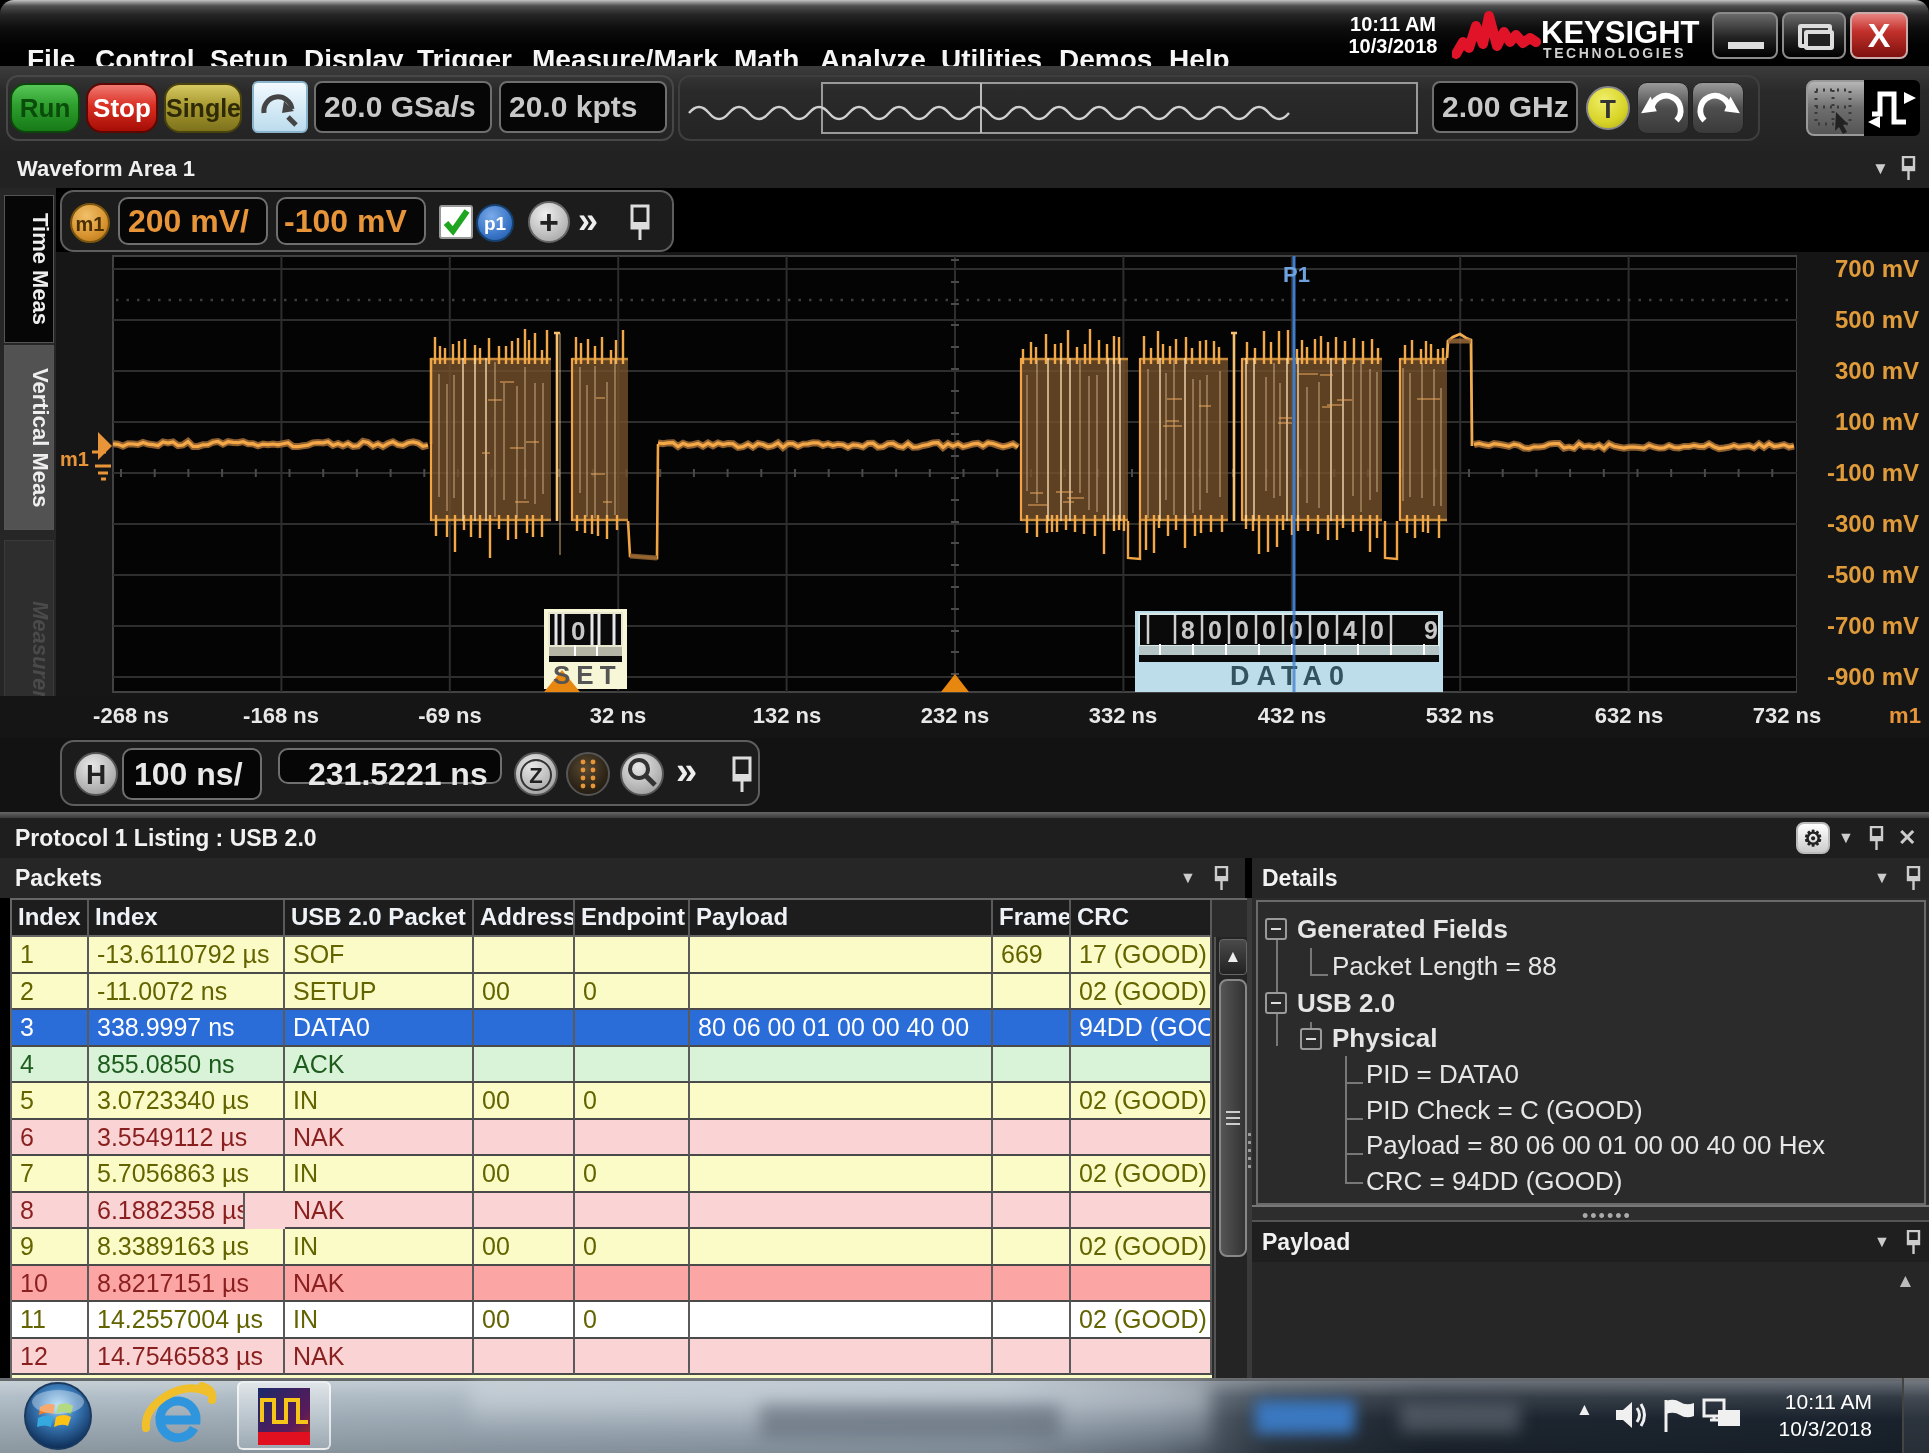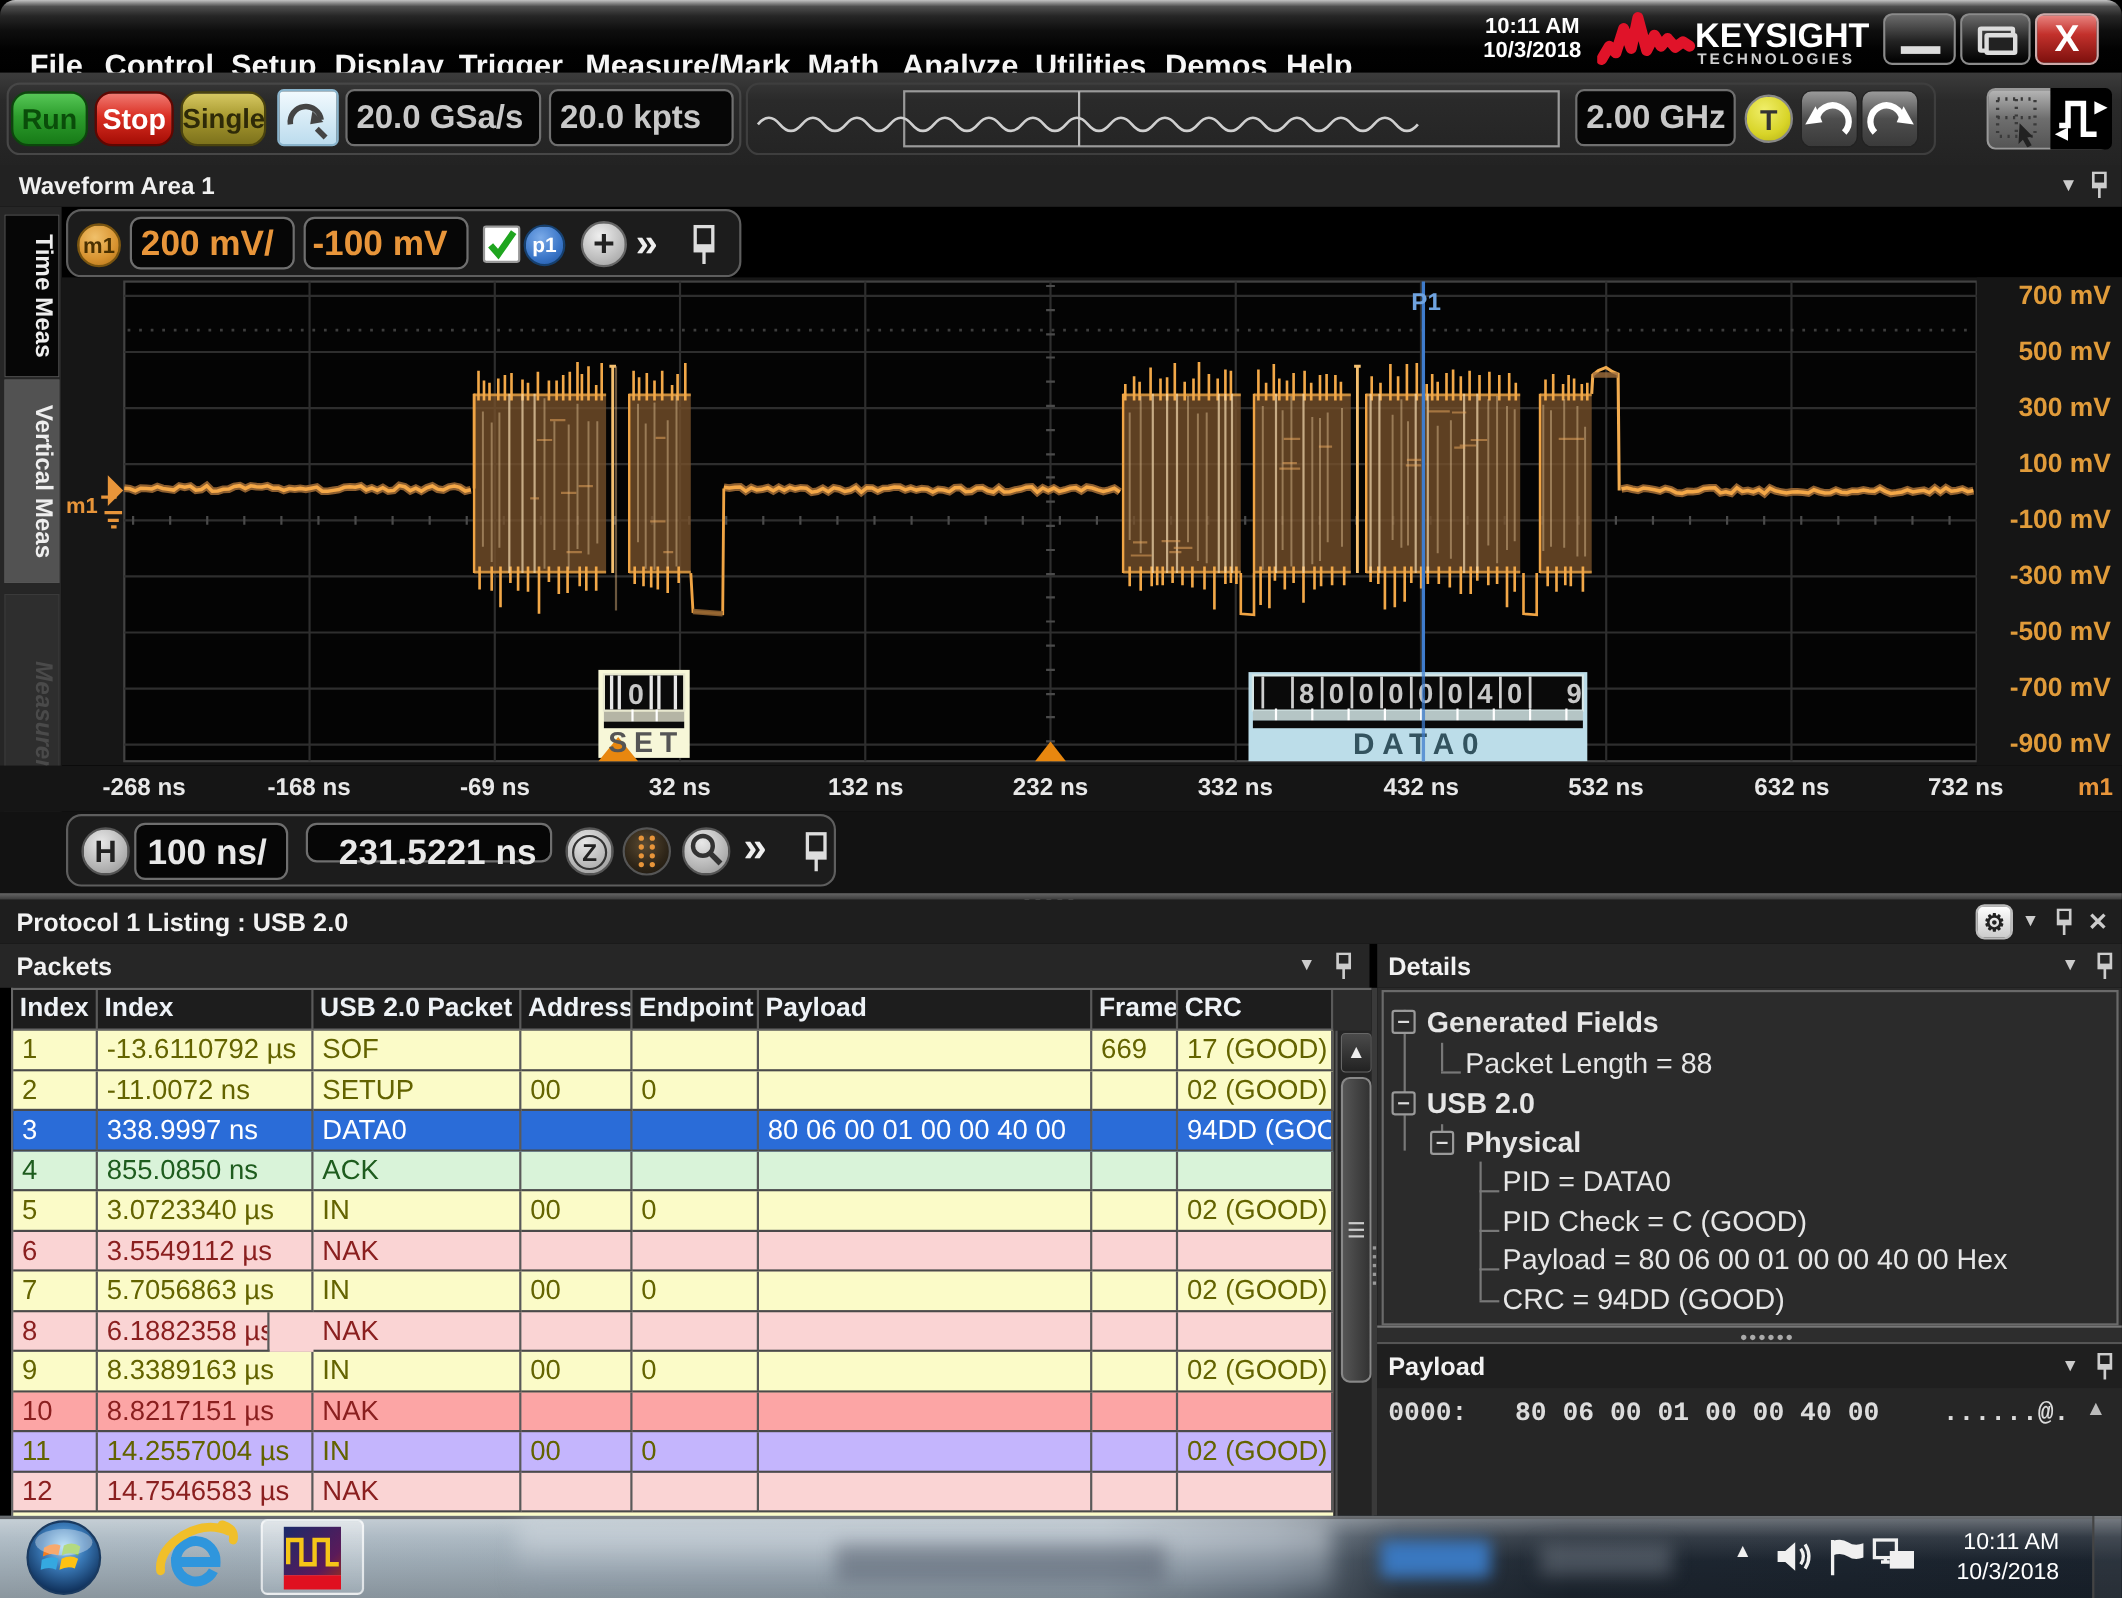--- a/index.html
+++ b/index.html
@@ -493,21 +493,21 @@
 <div class="trow" style="top:365.5px;background:#fca5a5;height:36.5px;">
 <div class="cell" style="left:0px;width:77px;color:#8a1f1f;">10</div>
 <div class="cell" style="left:77px;width:196px;color:#8a1f1f;">8.8217151 µs</div>
 <div class="cell" style="left:273px;width:189px;color:#8a1f1f;">NAK</div>
 <div class="cell" style="left:462px;width:101px;color:#8a1f1f;"></div>
 <div class="cell" style="left:563px;width:115px;color:#8a1f1f;"></div>
 <div class="cell" style="left:678px;width:303px;color:#8a1f1f;"></div>
 <div class="cell" style="left:981px;width:78px;color:#8a1f1f;"></div>
 <div class="cell" style="left:1059px;width:141px;color:#8a1f1f;"></div>
 </div>
-<div class="trow" style="top:402.0px;background:#c4b5fd;height:36.5px;">
+<div class="trow" style="top:402.0px;background:#ffffff;height:36.5px;">
 <div class="cell" style="left:0px;width:77px;color:#636300;">11</div>
 <div class="cell" style="left:77px;width:196px;color:#636300;">14.2557004 µs</div>
 <div class="cell" style="left:273px;width:189px;color:#636300;">IN</div>
 <div class="cell" style="left:462px;width:101px;color:#636300;">00</div>
 <div class="cell" style="left:563px;width:115px;color:#636300;">0</div>
 <div class="cell" style="left:678px;width:303px;color:#636300;"></div>
 <div class="cell" style="left:981px;width:78px;color:#636300;"></div>
 <div class="cell" style="left:1059px;width:141px;color:#636300;">02 (GOOD)</div>
 </div>
 <div class="trow" style="top:438.5px;background:#fad4d4;height:36.5px;">
@@ -560,21 +560,20 @@
       <div style="position:absolute;left:330px;top:6px;color:#aaa;font-size:18px;letter-spacing:2px;line-height:6px;">••••••</div>
     </div>
 <div class="abs" style="left:0px;top:324px;width:677px;height:40px;background:#1f1f1f;color:#f2f2f2;font-size:23px;font-weight:bold;line-height:40px;padding-left:10px;">Payload
 <span class="abs" style="left:622px;top:0px;color:#ccc;font-size:16px;">▼</span>
 <svg class="abs" style="left:653px;top:8px" width="18" height="26" viewBox="0 0 18 26">
         <rect x="3" y="1" width="11" height="13" fill="none" stroke="#ccc" stroke-width="2.4"></rect>
         <rect x="3" y="10" width="11" height="4" fill="#ccc"></rect>
         <line x1="8.5" y1="14" x2="8.5" y2="24" stroke="#ccc" stroke-width="2.4"></line>
       </svg></div>
 <div class="abs" style="left:0px;top:364px;width:677px;height:116px;background:#262626;">
-<span class="abs" style="left:10px;top:10px;color:#dcdcdc;font-size:24px;font-family:'Liberation Mono',monospace;font-weight:bold;">0000:&nbsp;&nbsp;&nbsp;80 06 00 01 00 00 40 00&nbsp;&nbsp;&nbsp;&nbsp;......@.</span>
 <span class="abs" style="left:644px;top:8px;color:#bbb;font-size:19px;">▲</span>
     </div>
 </div>
 <div id="taskbar" class="abs">
 <div class="abs" style="left:0;top:0;width:1929px;height:75px;background:linear-gradient(180deg,rgba(255,255,255,0.38),rgba(255,255,255,0.10) 26%,rgba(0,0,0,0.05) 55%,rgba(0,0,0,0.18) 100%);"></div>
 <div class="abs" style="left:470px;top:8px;width:740px;height:60px;background:linear-gradient(180deg,rgba(230,235,240,0.55),rgba(120,135,150,0.4));filter:blur(9px);border-radius:8px;"></div>
 <div class="abs" style="left:760px;top:26px;width:300px;height:34px;background:rgba(70,80,95,0.45);filter:blur(8px);"></div>
 <div class="abs" style="left:1255px;top:22px;width:100px;height:34px;background:#3a78c0;filter:blur(7px);border-radius:4px;"></div>
 <div class="abs" style="left:1400px;top:26px;width:120px;height:28px;background:rgba(160,170,180,0.35);filter:blur(8px);"></div>
 <svg class="abs" style="left:22px;top:2px" width="72" height="72" viewBox="0 0 72 72">

